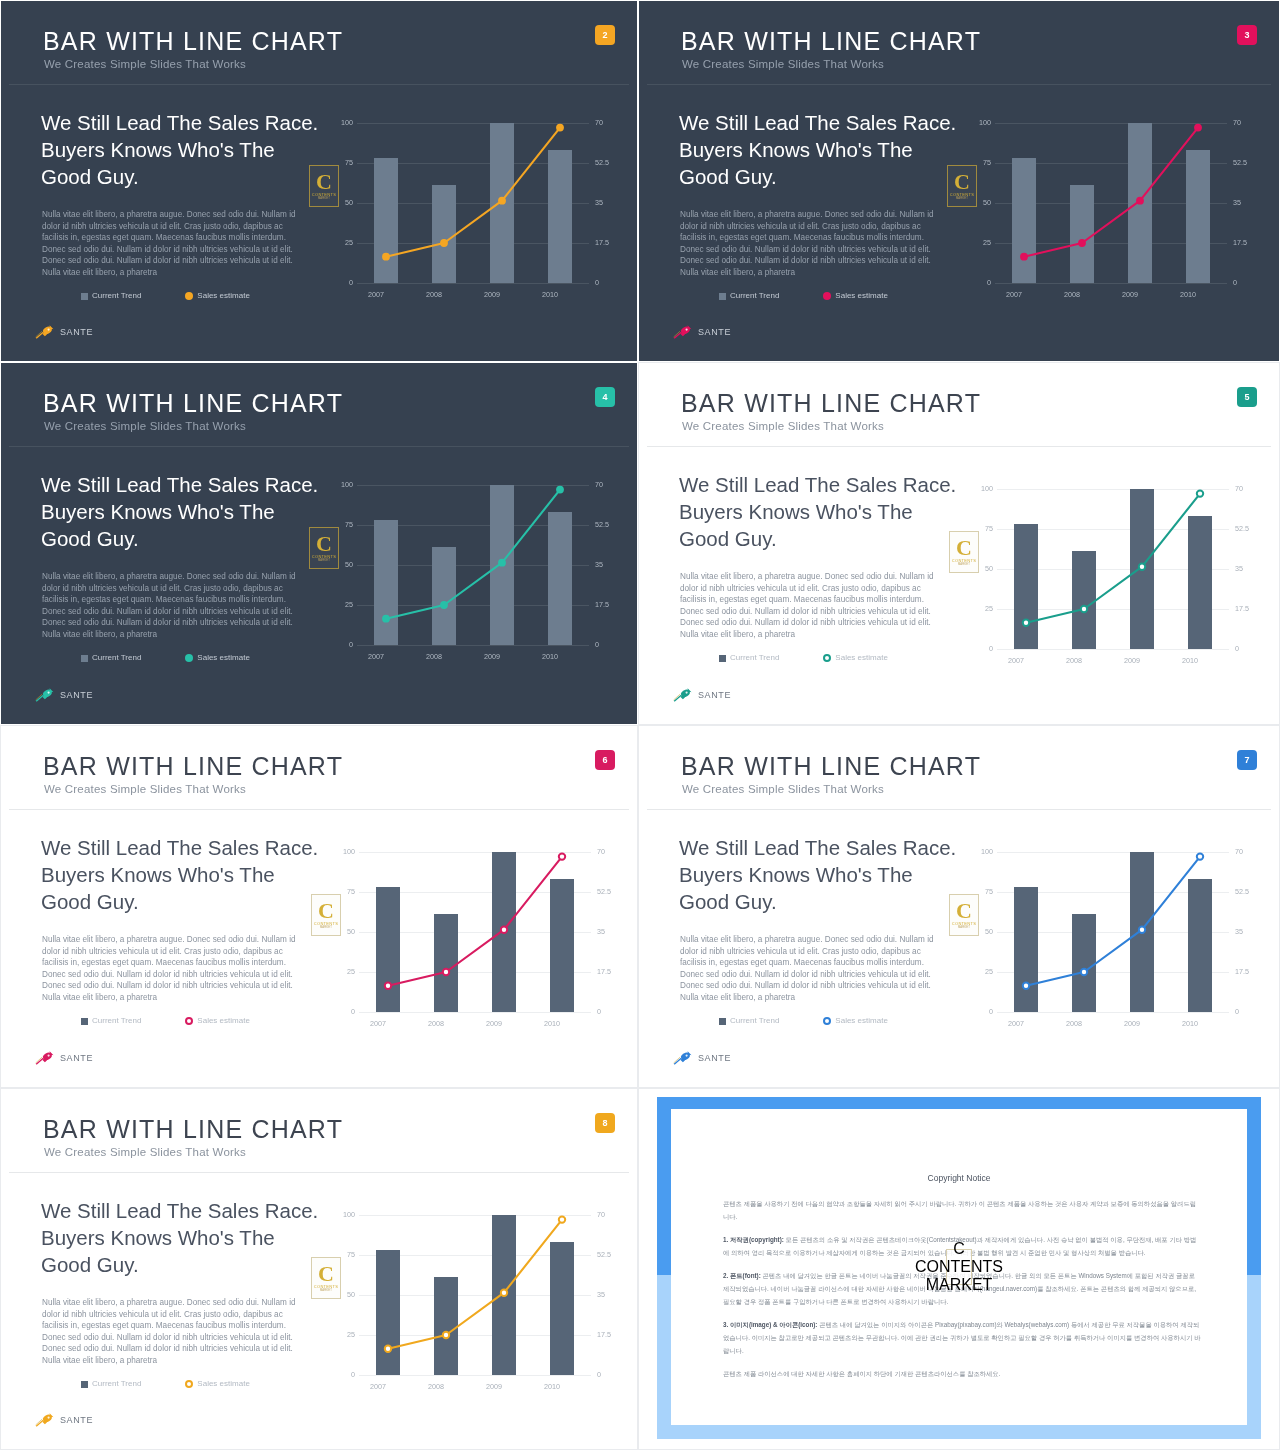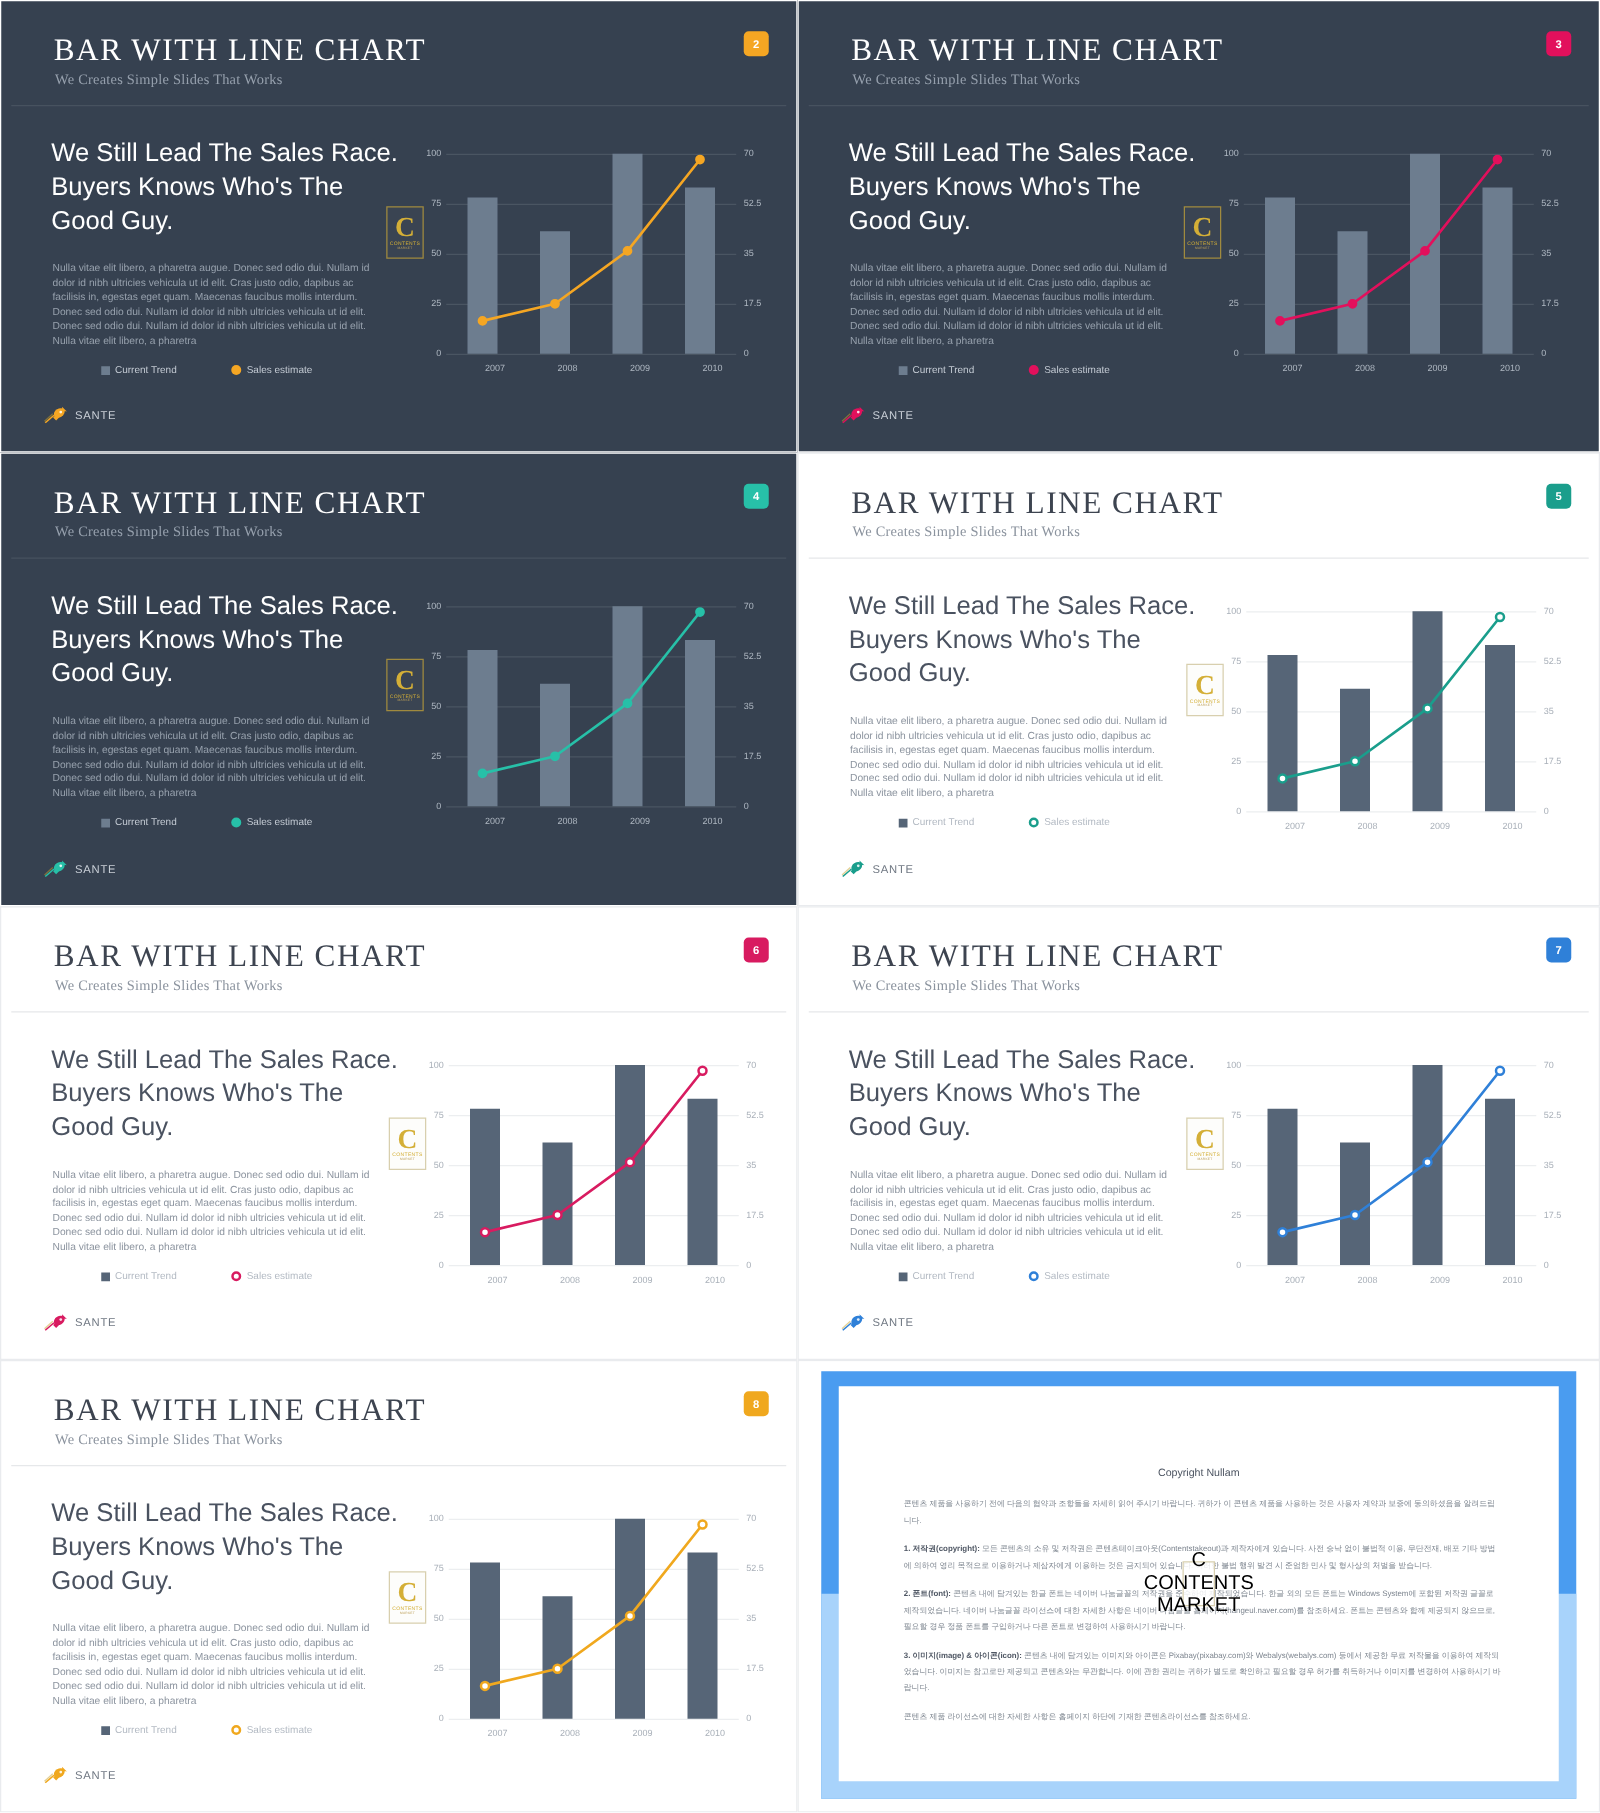--- a/index.html
+++ b/index.html
@@ -17,21 +17,21 @@
   }
   .slide {
     position: relative;
     overflow: hidden;
     border: 1px solid #ffffff;
   }
   .slide.dark  { background: #364150; }
   .slide.light { background: #ffffff; border-color:#e9ebee;}
 
   
-  .hdr { position:absolute; left:0; top:0; right:0; height:84px;font-family:Liberation Serif, serif; }
+  .hdr { position:absolute; left:0; top:0; right:0; height:84px; }
   .hdr-rule { position:absolute; left:8px; right:8px; top:83px; height:1px; }
   .dark .hdr-rule  { background:#47525f; }
   .light .hdr-rule { background:#e6e8ea; }
   .hdr-title {
     position:absolute; left:42px; top:26px;
     font-size:25px; letter-spacing:1.2px; font-weight:400;
     white-space:nowrap;
   }
   .dark  .hdr-title { color:#ffffff; }
   .light .hdr-title { color:#3d4450; }
@@ -98,21 +98,21 @@
 
   .axis-lab { position:absolute; font-size:7.2px; }
   .dark  .axis-lab { color:#aeb7c1; }
   .light .axis-lab { color:#a9b0b9; }
   .grid-line { position:absolute; height:1px; }
   .dark  .grid-line { background:#4a5562; }
   .light .grid-line { background:#eceef0; }
   .bar { position:absolute; bottom:0; }
   .dark  .bar { background:#6d7d8f; }
   .light .bar { background:#566577; }
-  .xtick { position:absolute; font-size:7.2px; text-align:right; }
+  .xtick { position:absolute; font-size:7.2px; text-align:left; }
   .dark  .xtick { color:#aeb7c1; }
   .light .xtick { color:#a9b0b9; }
   svg.lineLayer { position:absolute; left:0; top:0; overflow:visible; }
 
   
   .cpy-outer { position:absolute; inset:0; background:#ffffff; }
   .cpy-blue  { position:absolute; left:18px; top:8px; right:18px; bottom:10px; background:#4a9cf0; }
   .cpy-blue2 { position:absolute; left:18px; top:186px; right:18px; bottom:10px; background:#a8d3fb; }
   .cpy-card  { position:absolute; left:32px; top:20px; right:32px; bottom:24px; background:#ffffff; }
   .cpy-t1 { position:absolute; left:0; right:0; top:44px; text-align:center; font-size:14px; font-weight:700; color:#3a4250;}
@@ -625,21 +625,21 @@
           <span class="c-w1">CONTENTS</span>
           <span class="c-w2">MARKET</span>
         </div>
     </div>
   </div>
   <div class="slide light">
     <div class="cpy-outer">
       <div class="cpy-blue"></div>
       <div class="cpy-blue2"></div>
       <div class="cpy-card">
-        <div class="cpy-t2">Copyright Nullam</div>
+        <div class="cpy-t2">Copyright Notice</div>
         <div class="cpy-body">
           <p>콘텐츠 제품을 사용하기 전에 다음의 협약과 조항들을 자세히 읽어 주시기 바랍니다. 귀하가 이 콘텐츠 제품을 사용하는 것은 사용자 계약과 보증에 동의하셨음을 알려드립니다.</p>
           <p><b>1. 저작권(copyright):</b> 모든 콘텐츠의 소유 및 저작권은 콘텐츠테이크아웃(Contentstakeout)과 제작자에게 있습니다. 사전 승낙 없이 불법적 이용, 무단전재, 배포 기타 방법에 의하여 영리 목적으로 이용하거나 제삼자에게 이용하는 것은 금지되어 있습니다. 이러한 불법 행위 발견 시 준엄한 민사 및 형사상의 처벌을 받습니다.</p>
           <p><b>2. 폰트(font):</b> 콘텐츠 내에 담겨있는 한글 폰트는 네이버 나눔글꼴의 저작권을 준수하여 제작되었습니다. 한글 외의 모든 폰트는 Windows System에 포함된 저작권 글꼴로 제작되었습니다. 네이버 나눔글꼴 라이선스에 대한 자세한 사항은 네이버 나눔글꼴 홈페이지(hangeul.naver.com)를 참조하세요. 폰트는 콘텐츠와 함께 제공되지 않으므로, 필요할 경우 정품 폰트를 구입하거나 다른 폰트로 변경하여 사용하시기 바랍니다.</p>
           <p><b>3. 이미지(image) &amp; 아이콘(icon):</b> 콘텐츠 내에 담겨있는 이미지와 아이콘은 Pixabay(pixabay.com)와 Webalys(webalys.com) 등에서 제공한 무료 저작물을 이용하여 제작되었습니다. 이미지는 참고로만 제공되고 콘텐츠와는 무관합니다. 이에 관한 권리는 귀하가 별도로 확인하고 필요할 경우 허가를 취득하거나 이미지를 변경하여 사용하시기 바랍니다.</p>
           <p>콘텐츠 제품 라이선스에 대한 자세한 사항은 홈페이지 하단에 기재한 콘텐츠라이선스를 참조하세요.</p>
         </div>
         <div class="cpy-wm">
             <span class="c-glyph">C</span>
           <span class="c-w1">CONTENTS</span>

